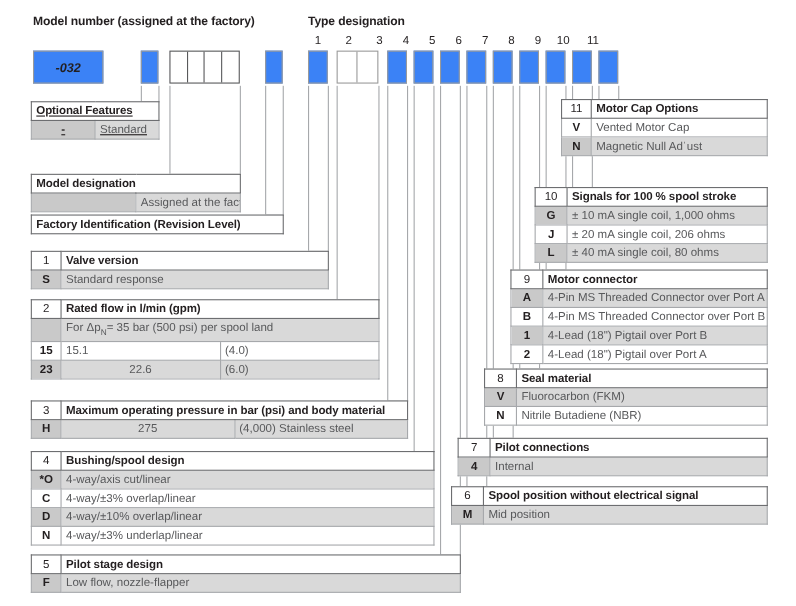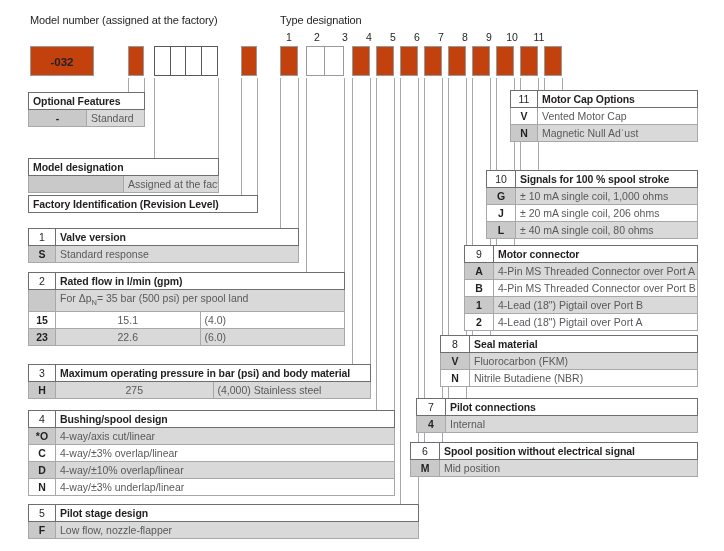--- a/index.html
+++ b/index.html
@@ -8,30 +8,30 @@
     background:#ffffff;
     font-family:"Liberation Sans", sans-serif;
     color:#231f20;
     overflow:hidden;
     position:relative;
   }
   .abs{position:absolute;}
 
   
   .hdr-title{
-    font-size:11px;font-weight:normal;color:#231f20;letter-spacing:-0.1px;
+    font-size:11px;font-weight:bold;color:#231f20;letter-spacing:-0.1px;
     white-space:nowrap;
   }
   .colnum{
     font-size:10.5px;color:#231f20;text-align:center;width:100%;
   }
 
   
   .codebox{
-    border:1px solid #9a9a9a;background:#c2410c;box-sizing:border-box;
+    border:1px solid #9a9a9a;background:#3b82f6;box-sizing:border-box;font-style:italic;
   }
   .codebox .txt{
     font-size:11.5px;font-weight:bold;text-align:center;
     line-height:30px;color:#231f20;
   }
   .cellgroup{display:flex;box-sizing:border-box;border:1px solid #58595b;background:#fff;}
   .cellgroup > div{border-right:1px solid #58595b;box-sizing:border-box;}
   .cellgroup > div:last-child{border-right:none;}
 
   
@@ -173,21 +173,21 @@
 <div class="abs hline" style="left:496px;top:245px;width:19px;height:1px;"></div>
 
 <div class="abs vline" style="left:520px;top:78px;width:1px;height:92px;"></div>
 <div class="abs vline" style="left:538px;top:78px;width:1px;height:92px;"></div>
 <div class="abs hline" style="left:520px;top:170px;width:19px;height:1px;"></div>
 
 <div class="abs vline" style="left:544px;top:78px;width:1px;height:12px;"></div>
 <div class="abs vline" style="left:562px;top:78px;width:1px;height:12px;"></div>
 <div class="abs hline" style="left:544px;top:90px;width:19px;height:1px;"></div>
 
-<table class="spec abs" style="left:28px;top:92px;width:117px;">
+<table class="spec abs" style="left:28px;top:92px;width:117px;text-decoration:underline;">
   <tbody>
       <tr class="head">
     <td class="title" colspan="2">Optional Features</td>
   </tr>
   <tr class="alt">
     <td class="key" style="width:18px;">-</td>
     <td class="val">Standard</td>
   </tr>
 </tbody>
   </table>
@@ -230,21 +230,21 @@
       <tr class="head">
     <td class="num" style="width:18px;">2</td>
     <td class="title" colspan="2">Rated flow in l/min (gpm)</td>
   </tr>
   <tr class="alt">
     <td class="key keyfill" style="width:18px;"></td>
     <td class="val" colspan="2"><span>For Δp</span><span class="sub">N</span><span>= 35 bar (500 psi) per spool land</span></td>
   </tr>
   <tr>
     <td class="key" style="width:18px;">15</td>
-    <td class="val" style="width:70px;text-align:center;">15.1</td>
+    <td class="val" style="width:70px;">15.1</td>
     <td class="val">(4.0)</td>
   </tr>
   <tr class="alt">
     <td class="key" style="width:18px;">23</td>
     <td class="val" style="width:70px;text-align:center;">22.6</td>
     <td class="val">(6.0)</td>
   </tr>
 </tbody>
   </table>
 

